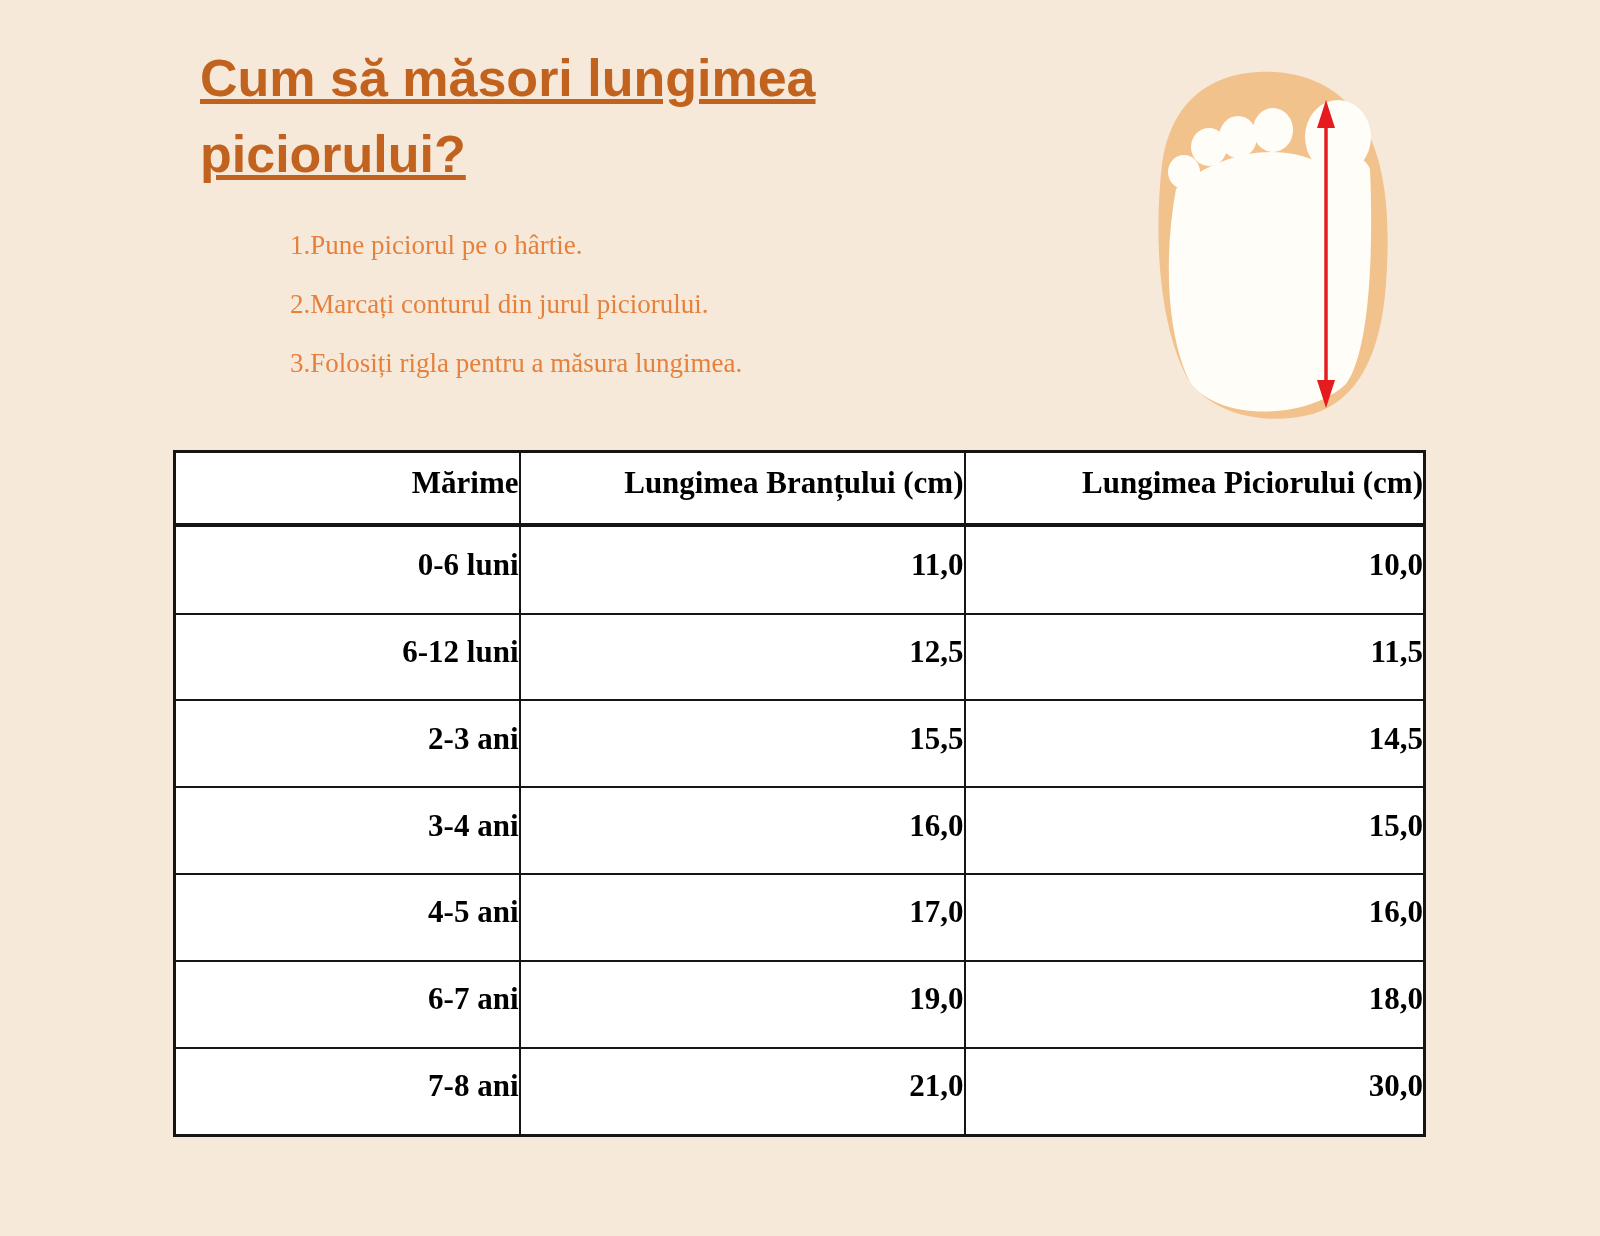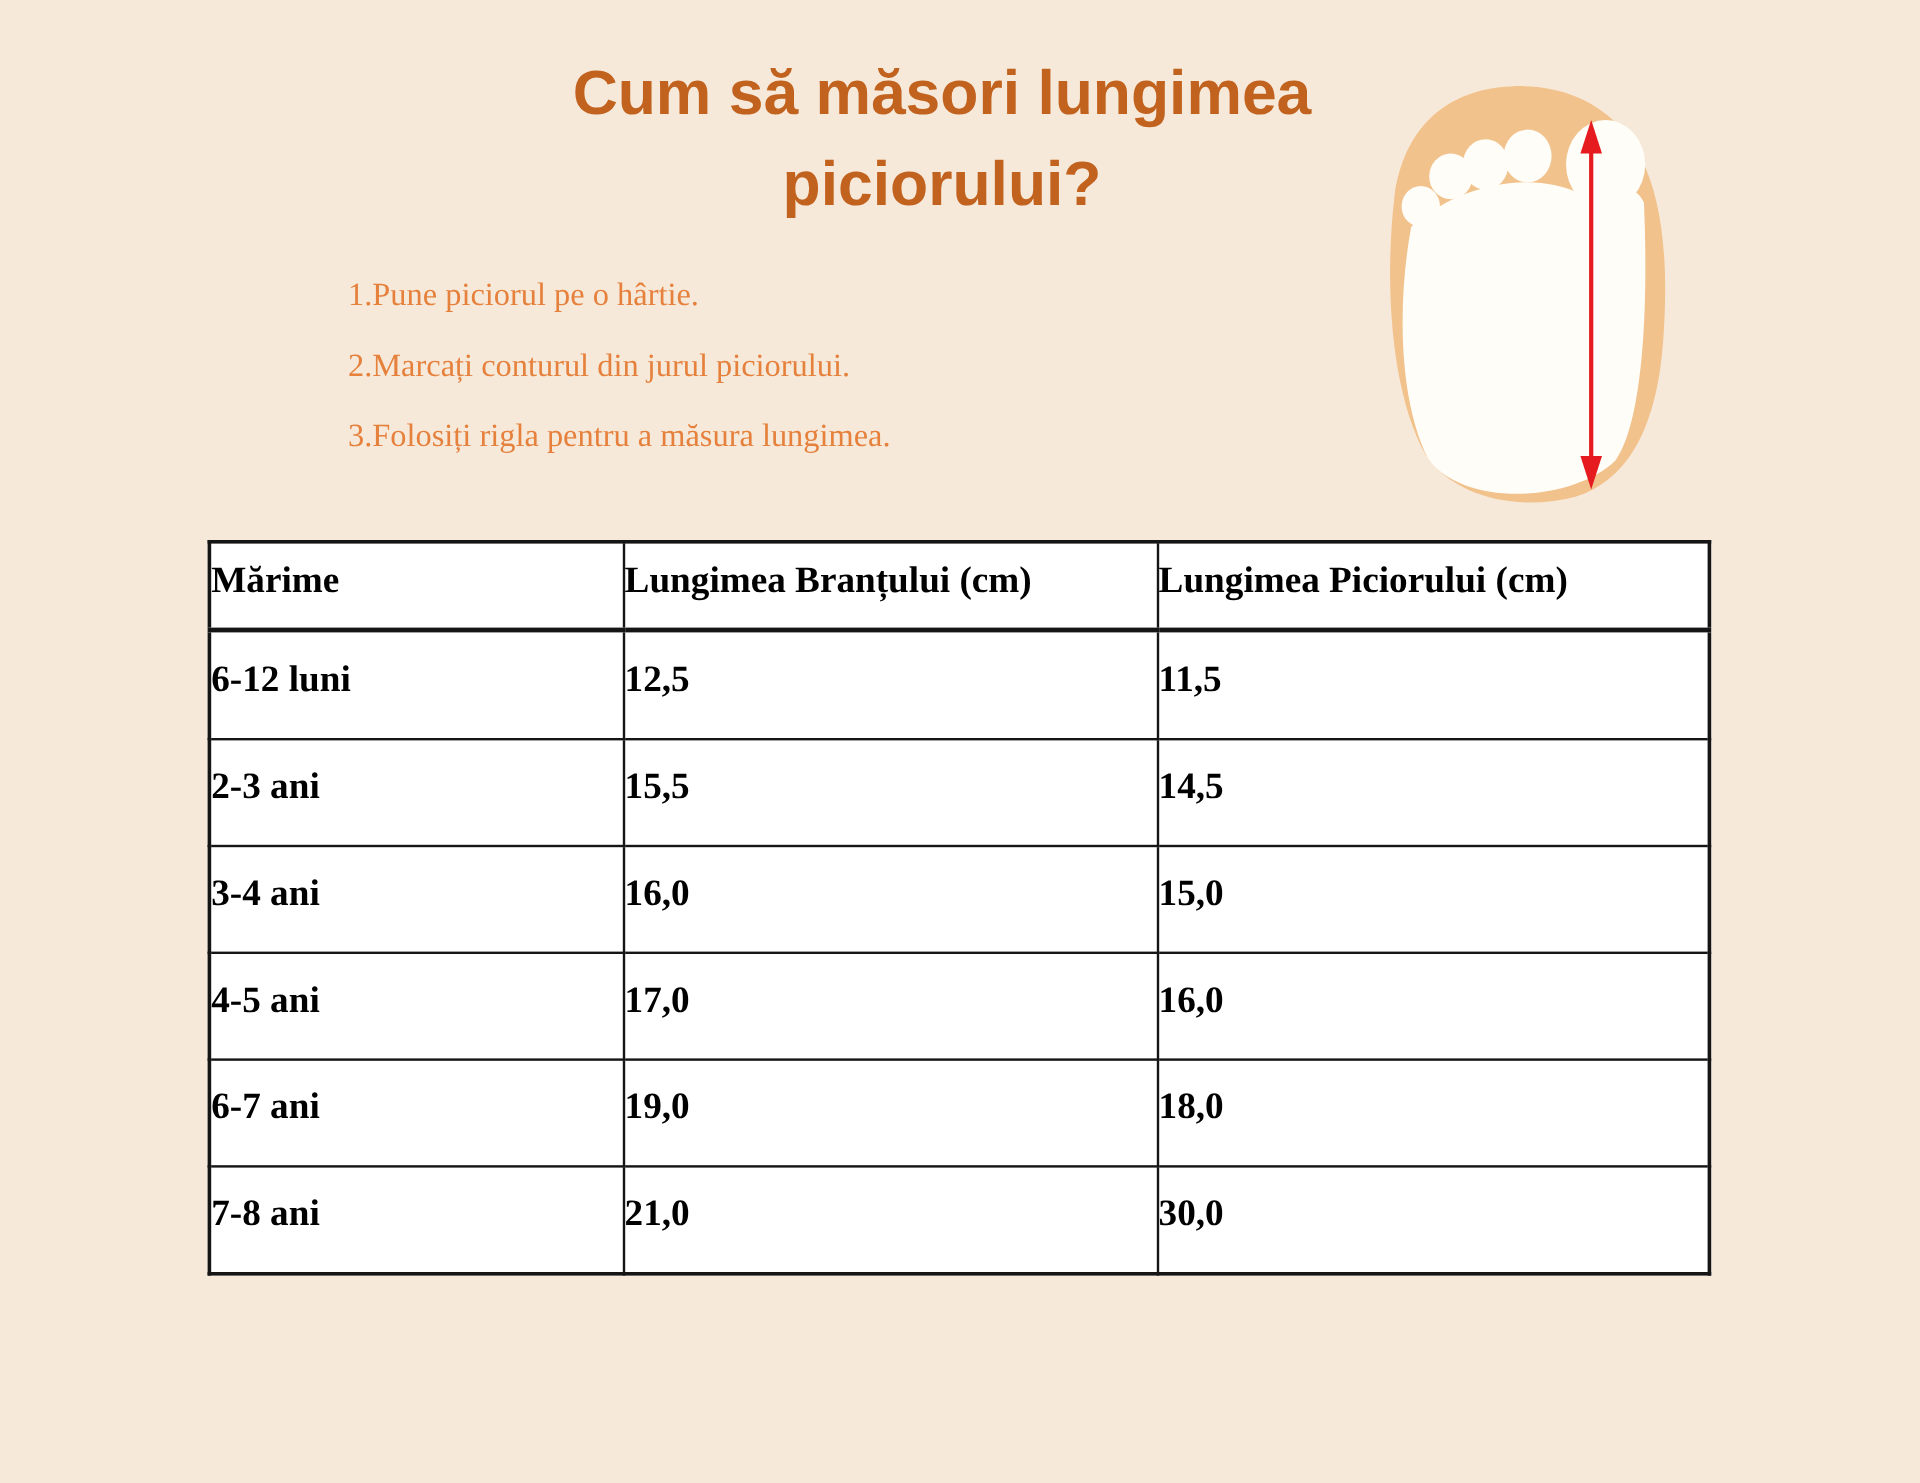--- a/index.html
+++ b/index.html
@@ -16,54 +16,54 @@
   .page{
     position:relative;
     width:1600px;height:1236px;
     background:var(--bg);
     font-family:"Liberation Serif",serif;
     overflow:hidden;
   }
   .title{
     position:absolute;
     left:200px;top:40px;width:1170px;
-    text-align:center;
     font-family:"Liberation Sans",sans-serif;
     font-weight:bold;
     font-size:52px;line-height:76px;
     color:var(--title);
+    text-decoration:underline;
   }
   .steps{
     position:absolute;
     left:290px;top:216px;width:900px;
     font-family:"Liberation Serif",serif;
     font-size:27px;line-height:59px;
     color:var(--steps);
   }
   .foot-art{
     position:absolute;
     left:1118px;top:64px;width:282px;height:360px;
   }
   .blob{fill:var(--blob);}
   .footshape{fill:var(--footprint);}
   .arrow line{stroke:var(--arrow);}
   .arrow polygon{fill:var(--arrow);}
   .size-table{
     position:absolute;
     left:173px;top:450px;
-    width:1250px;height:613px;
+    width:1250px;height:687px;
     border-collapse:collapse;
     table-layout:fixed;
     background:#ffffff;
     border:3px solid var(--table-border);
     font-family:"Liberation Serif",serif;
     font-weight:bold;
     font-size:31px;
     color:var(--table-text);
-    text-align:left;
+    text-align:right;
   }
   .size-table th,.size-table td{
     border:2px solid var(--table-border);
     vertical-align:middle;
     padding:0;
   }
   .size-table thead th{
     height:60px;
     border-bottom:4px solid var(--table-border);
     font-size:31px;
@@ -112,20 +112,25 @@
     </colgroup>
     <thead>
       <tr>
         <th>Mărime</th>
         <th>Lungimea Branțului  (cm)</th>
         <th>Lungimea Piciorului  (cm)</th>
       </tr>
     </thead>
     <tbody>
       <tr>
+        <td>0-6 luni</td>
+        <td>11,0</td>
+        <td>10,0</td>
+      </tr>
+      <tr>
         <td>6-12 luni</td>
         <td>12,5</td>
         <td>11,5</td>
       </tr>
       <tr>
         <td>2-3 ani</td>
         <td>15,5</td>
         <td>14,5</td>
       </tr>
       <tr>

